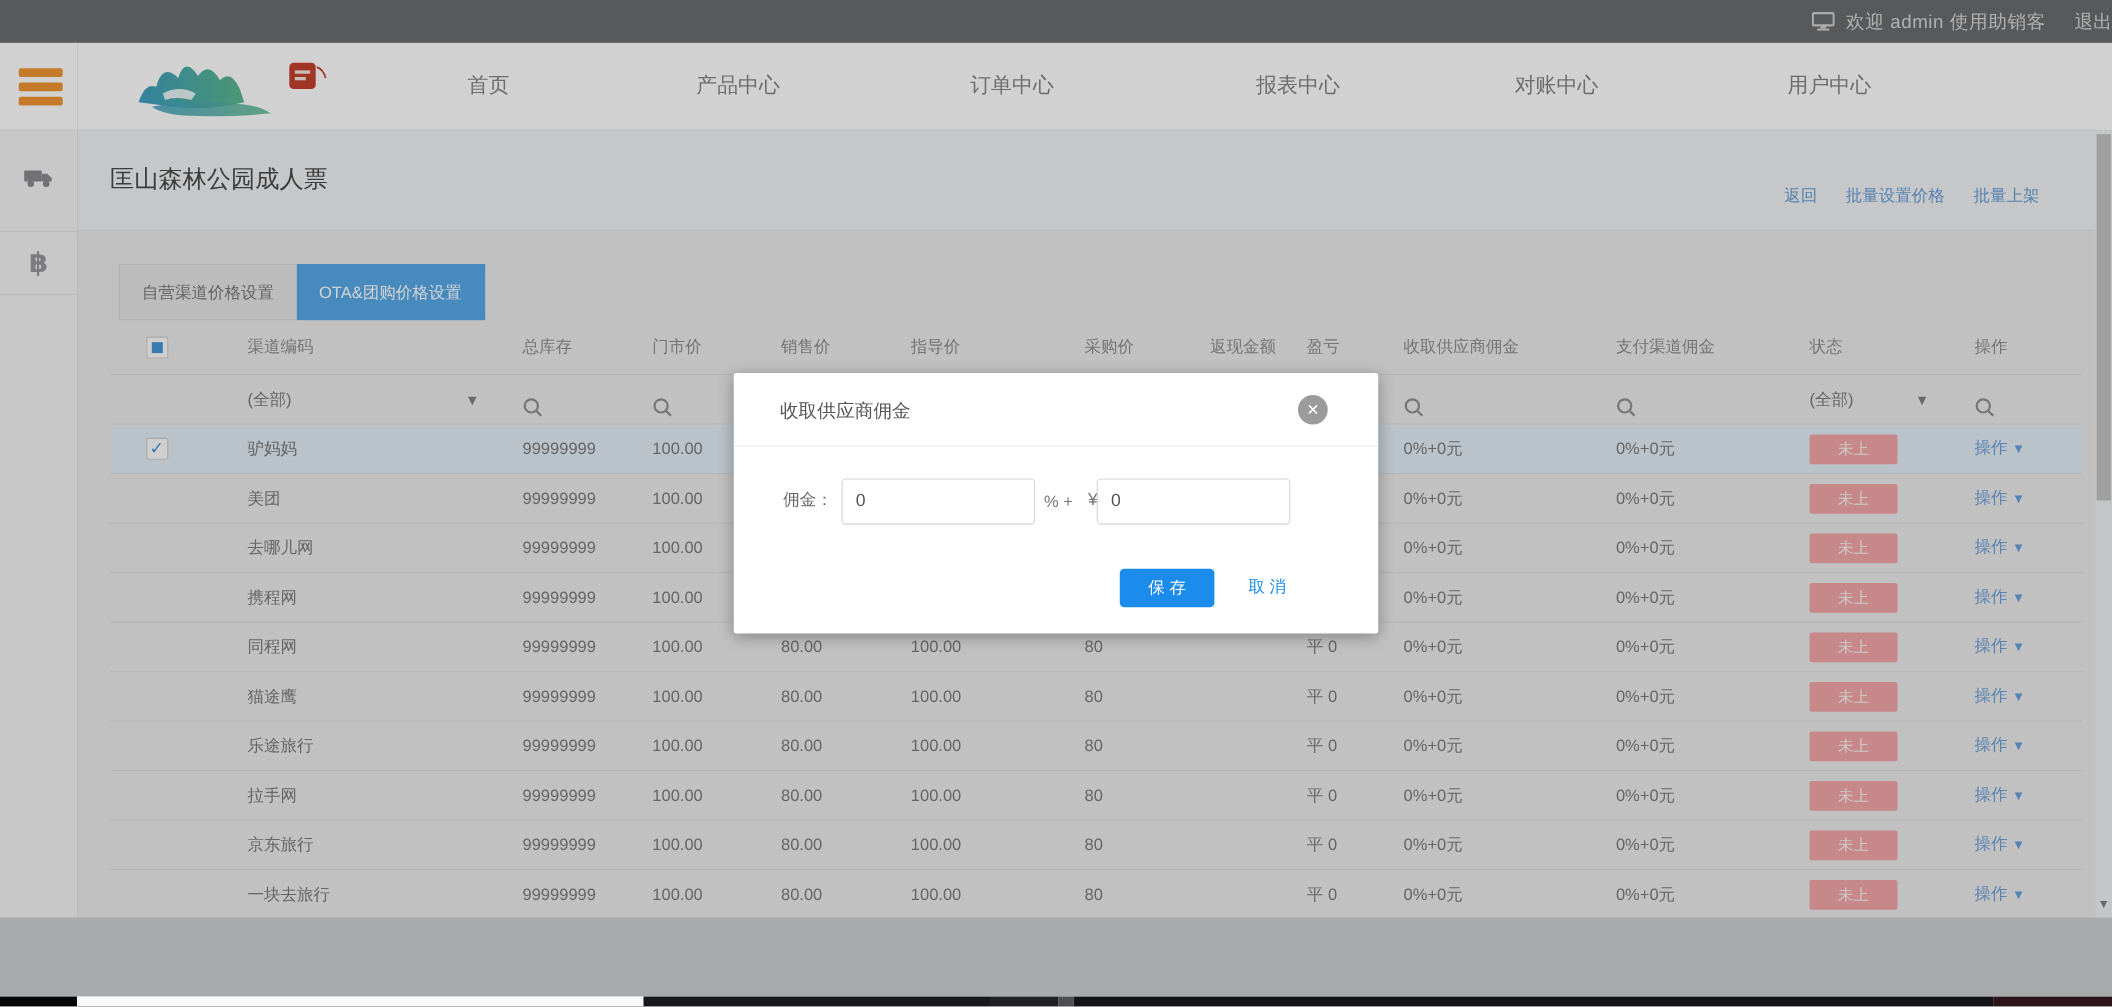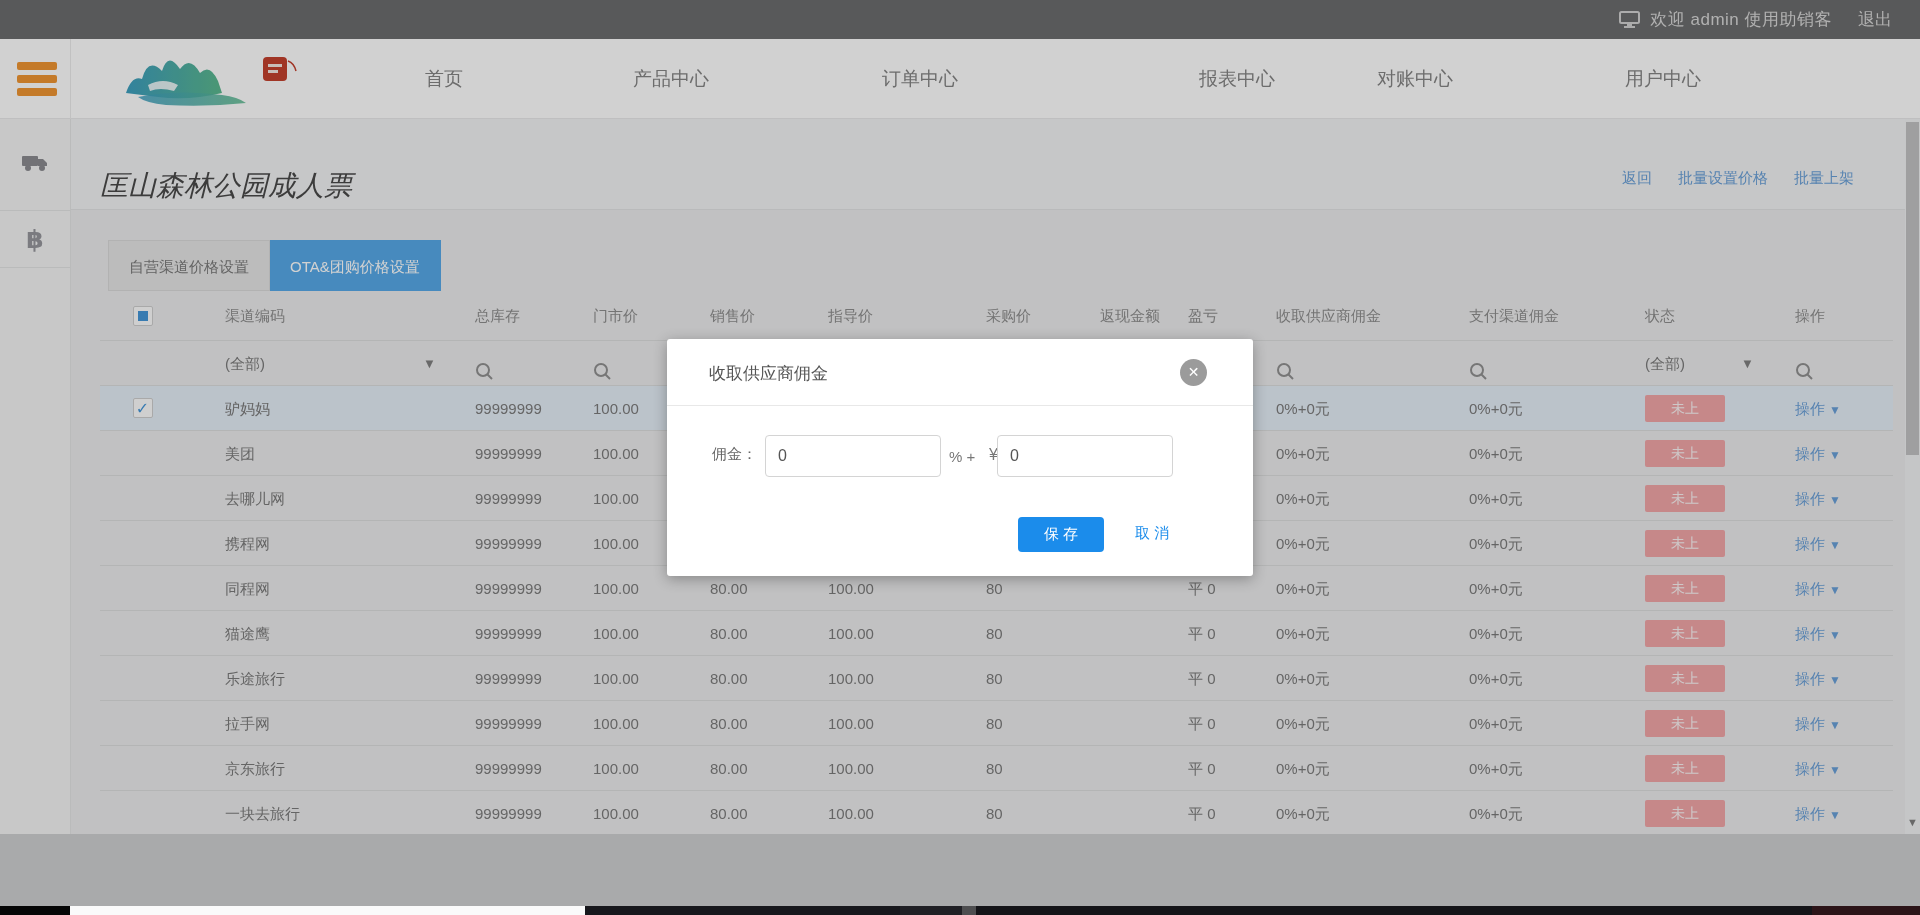--- a/index.html
+++ b/index.html
@@ -1,62 +1,62 @@
 <!DOCTYPE html>
 <html><head>
 <meta charset="utf-8">
 <style>
   html,body{margin:0;padding:0;background:#888;}
   *{box-sizing:border-box;font-family:"Liberation Sans","DejaVu Sans",sans-serif;}
   #stage{position:relative;width:1920px;height:915px;overflow:hidden;background:#f2f3f4;}
 
   
   #topbar{position:absolute;left:0;top:0;width:1920px;height:39px;background:#6c6d6e;
-    display:flex;align-items:center;justify-content:flex-end;padding-right:28px;color:#d8d8d8;font-size:17px;}
+    display:flex;align-items:center;justify-content:flex-end;color:#d8d8d8;font-size:17px;}
   #topbar .mon{margin-right:10px;display:inline-flex;}
   #topbar .welcome{margin-right:26px;letter-spacing:.5px;}
   #topbar .logout{color:#d8d8d8;cursor:pointer;}
 
   
   #navbar{position:absolute;left:0;top:39px;width:1920px;height:80px;background:#ffffff;border-bottom:1px solid #e9eaeb;}
   #hamburger{position:absolute;left:17px;top:20px;width:40px;height:40px;display:flex;flex-direction:column;justify-content:space-between;padding:3px 0;cursor:pointer;}
   #hamburger span{display:block;height:8px;border-radius:2px;background:#ef9532;}
   #nav-divider{position:absolute;left:70px;top:0;width:1px;height:80px;background:#ececec;}
   #logo{position:absolute;left:118px;top:8px;width:195px;height:64px;}
   .nav-item{position:absolute;top:0;height:80px;line-height:80px;transform:translateX(-50%);
     font-size:19px;color:#858585;cursor:pointer;white-space:nowrap;}
   .nav-item:nth-child(1){left:444px;}
   .nav-item:nth-child(2){left:671px;text-align:center;}
   .nav-item:nth-child(3){left:920px;}
-  .nav-item:nth-child(4){left:1237px;}
+  .nav-item:nth-child(4){left:1180px;}
   .nav-item:nth-child(5){left:1415px;}
   .nav-item:nth-child(6){left:1663px;}
   #nav-underline{position:absolute;left:551px;top:116px;width:241px;height:3px;background:#4c9fe8;}
 
   
   #sidebar{position:absolute;left:0;top:119px;width:71px;height:715px;background:#f4f5f5;border-right:1px solid #e3e4e4;}
   .side-cell{height:57px;border-bottom:1px solid #e3e4e4;display:flex;align-items:center;justify-content:center;color:#9a9aa0;}
   .side-cell:first-child{height:92px;}
   .btc{font-size:25px;font-weight:bold;color:#97979d;}
 
   
   #content-bg{position:absolute;left:71px;top:119px;width:1834px;height:715px;background:#f2f3f4;}
   #card{position:absolute;left:71px;top:209px;width:1834px;height:625px;background:#ececed;border-top:1px solid #e2e3e4;}
-  #page-title{position:absolute;left:100px;top:167px;font-size:28px;color:#4a4a4a;font-style:italic;}
+  #page-title{position:absolute;left:100px;top:148px;font-size:22px;color:#4a4a4a;}
   #page-actions{position:absolute;right:66px;top:169px;display:flex;gap:26px;font-size:15px;}
   #page-actions span{color:#6aa0d8;cursor:pointer;text-align:right;}
 
   
   #tabs{position:absolute;left:108px;top:240px;display:flex;}
   .tab{height:51px;line-height:51px;padding:0 20px;font-size:15px;color:#7a7a7a;background:#e6e6e6;border:1px solid #d9d9d9;border-left:none;cursor:pointer;}
   .tab:first-child{border-left:1px solid #d9d9d9;}
   .tab.active{background:#57a9e8;color:#ffffff;border-color:#57a9e8;}
 
   
-  .trow,#thead,#tfilter{position:relative;display:flex;width:1793px;}
+  .trow,#thead,#tfilter{position:relative;display:flex;width:1793px;align-items:center;}
   #table{position:absolute;left:100px;top:291px;width:1793px;}
   #thead{height:50px;border-bottom:1px solid #dcdddd;}
   #thead .cell{line-height:50px;font-size:15px;color:#8e8e8e;white-space:nowrap;}
   #tfilter{height:45px;border-bottom:1px solid #dcdddd;}
   .trow{height:45px;border-bottom:1px solid #dcdddd;}
   .trow.selected{background:#e5eef7;}
   .cell{flex:none;overflow:visible;white-space:nowrap;}
   .trow .cell,#tfilter .cell{line-height:45px;font-size:15px;color:#7c7c7c;}
   .col-1{width:85px;display:flex;align-items:center;justify-content:center;}
   .col-2{width:250px;padding-left:40px;}

